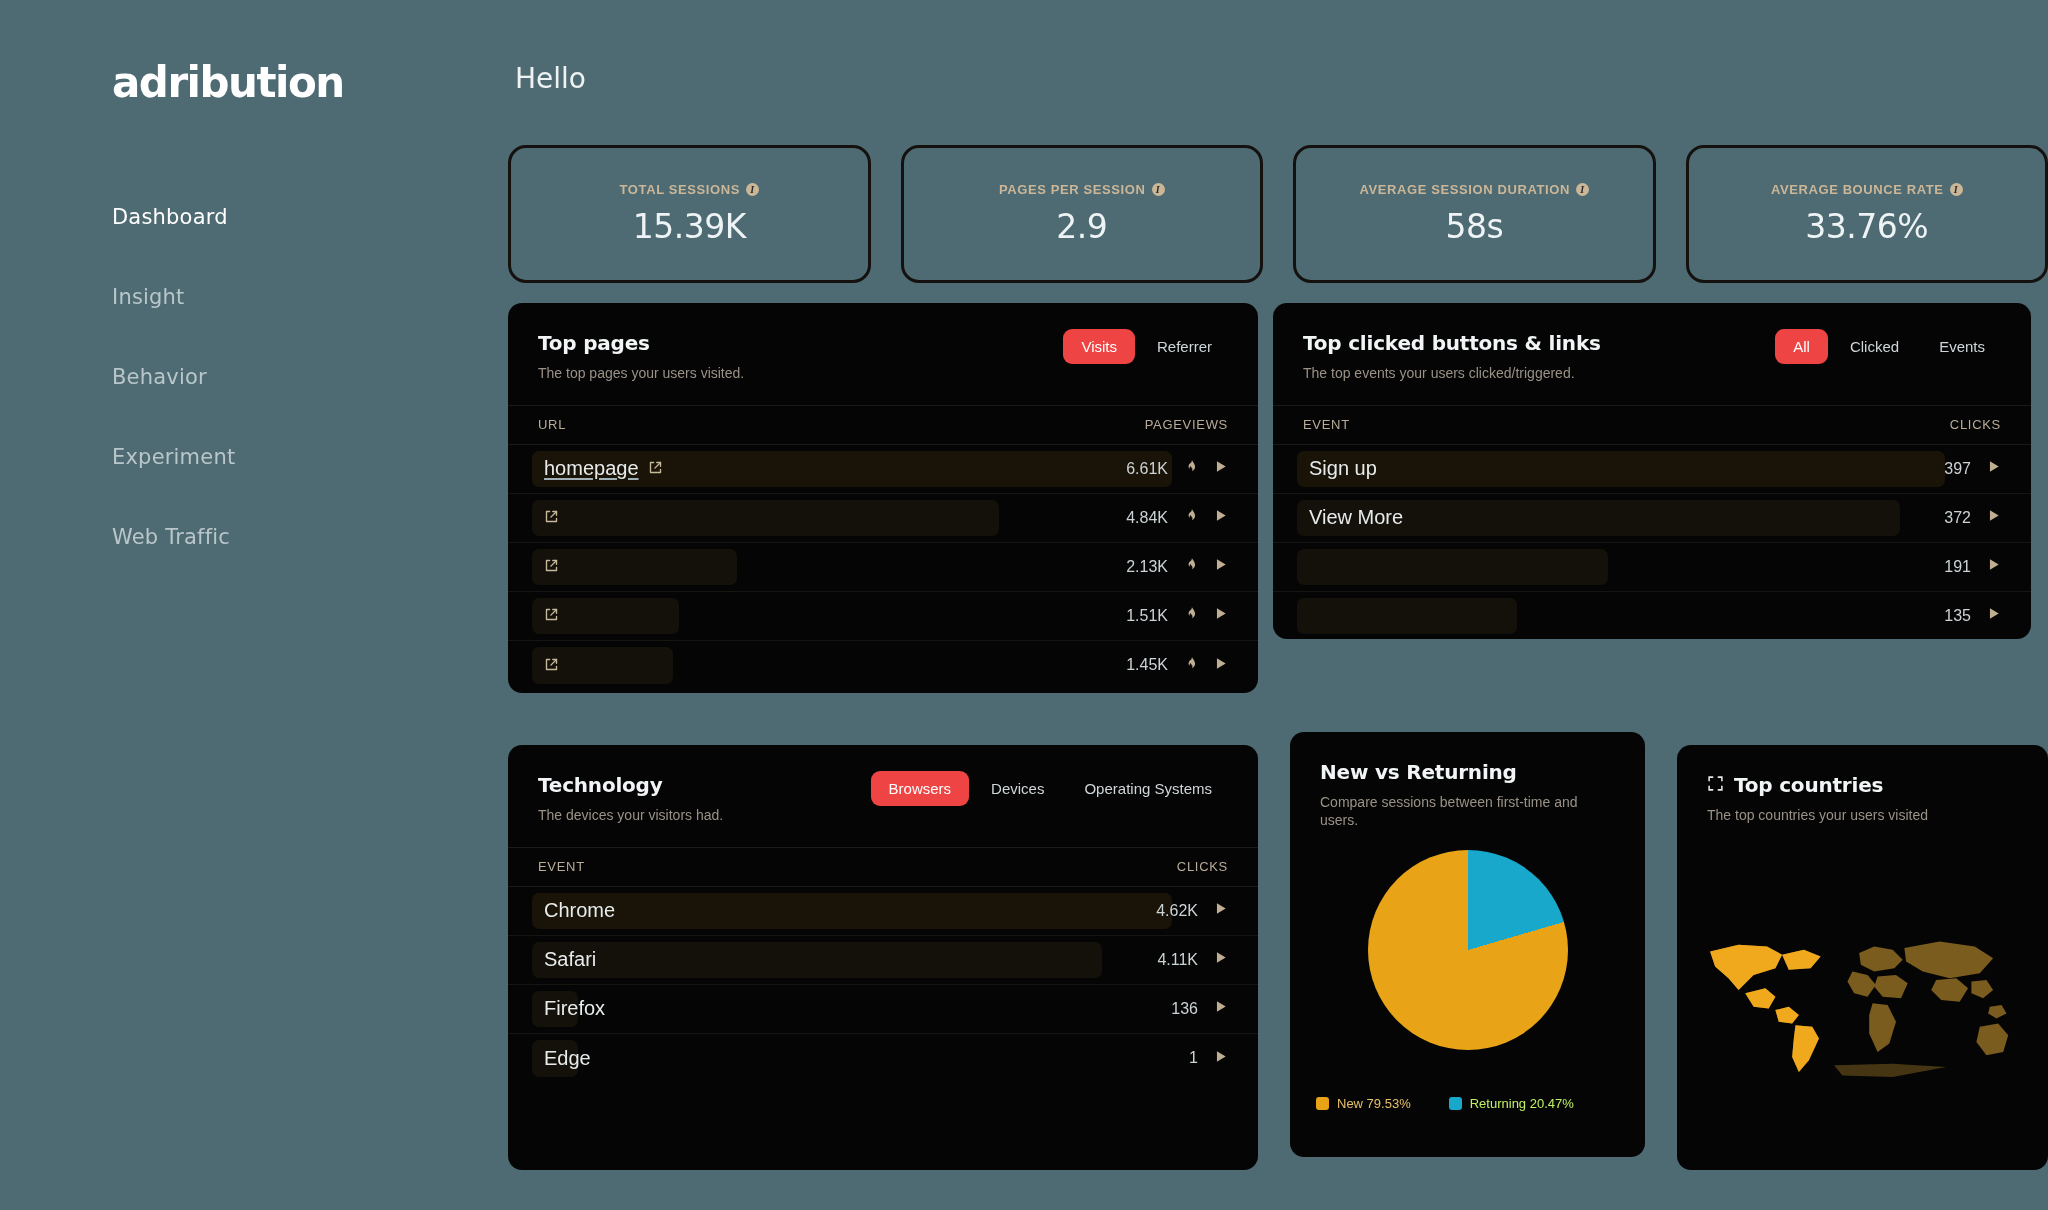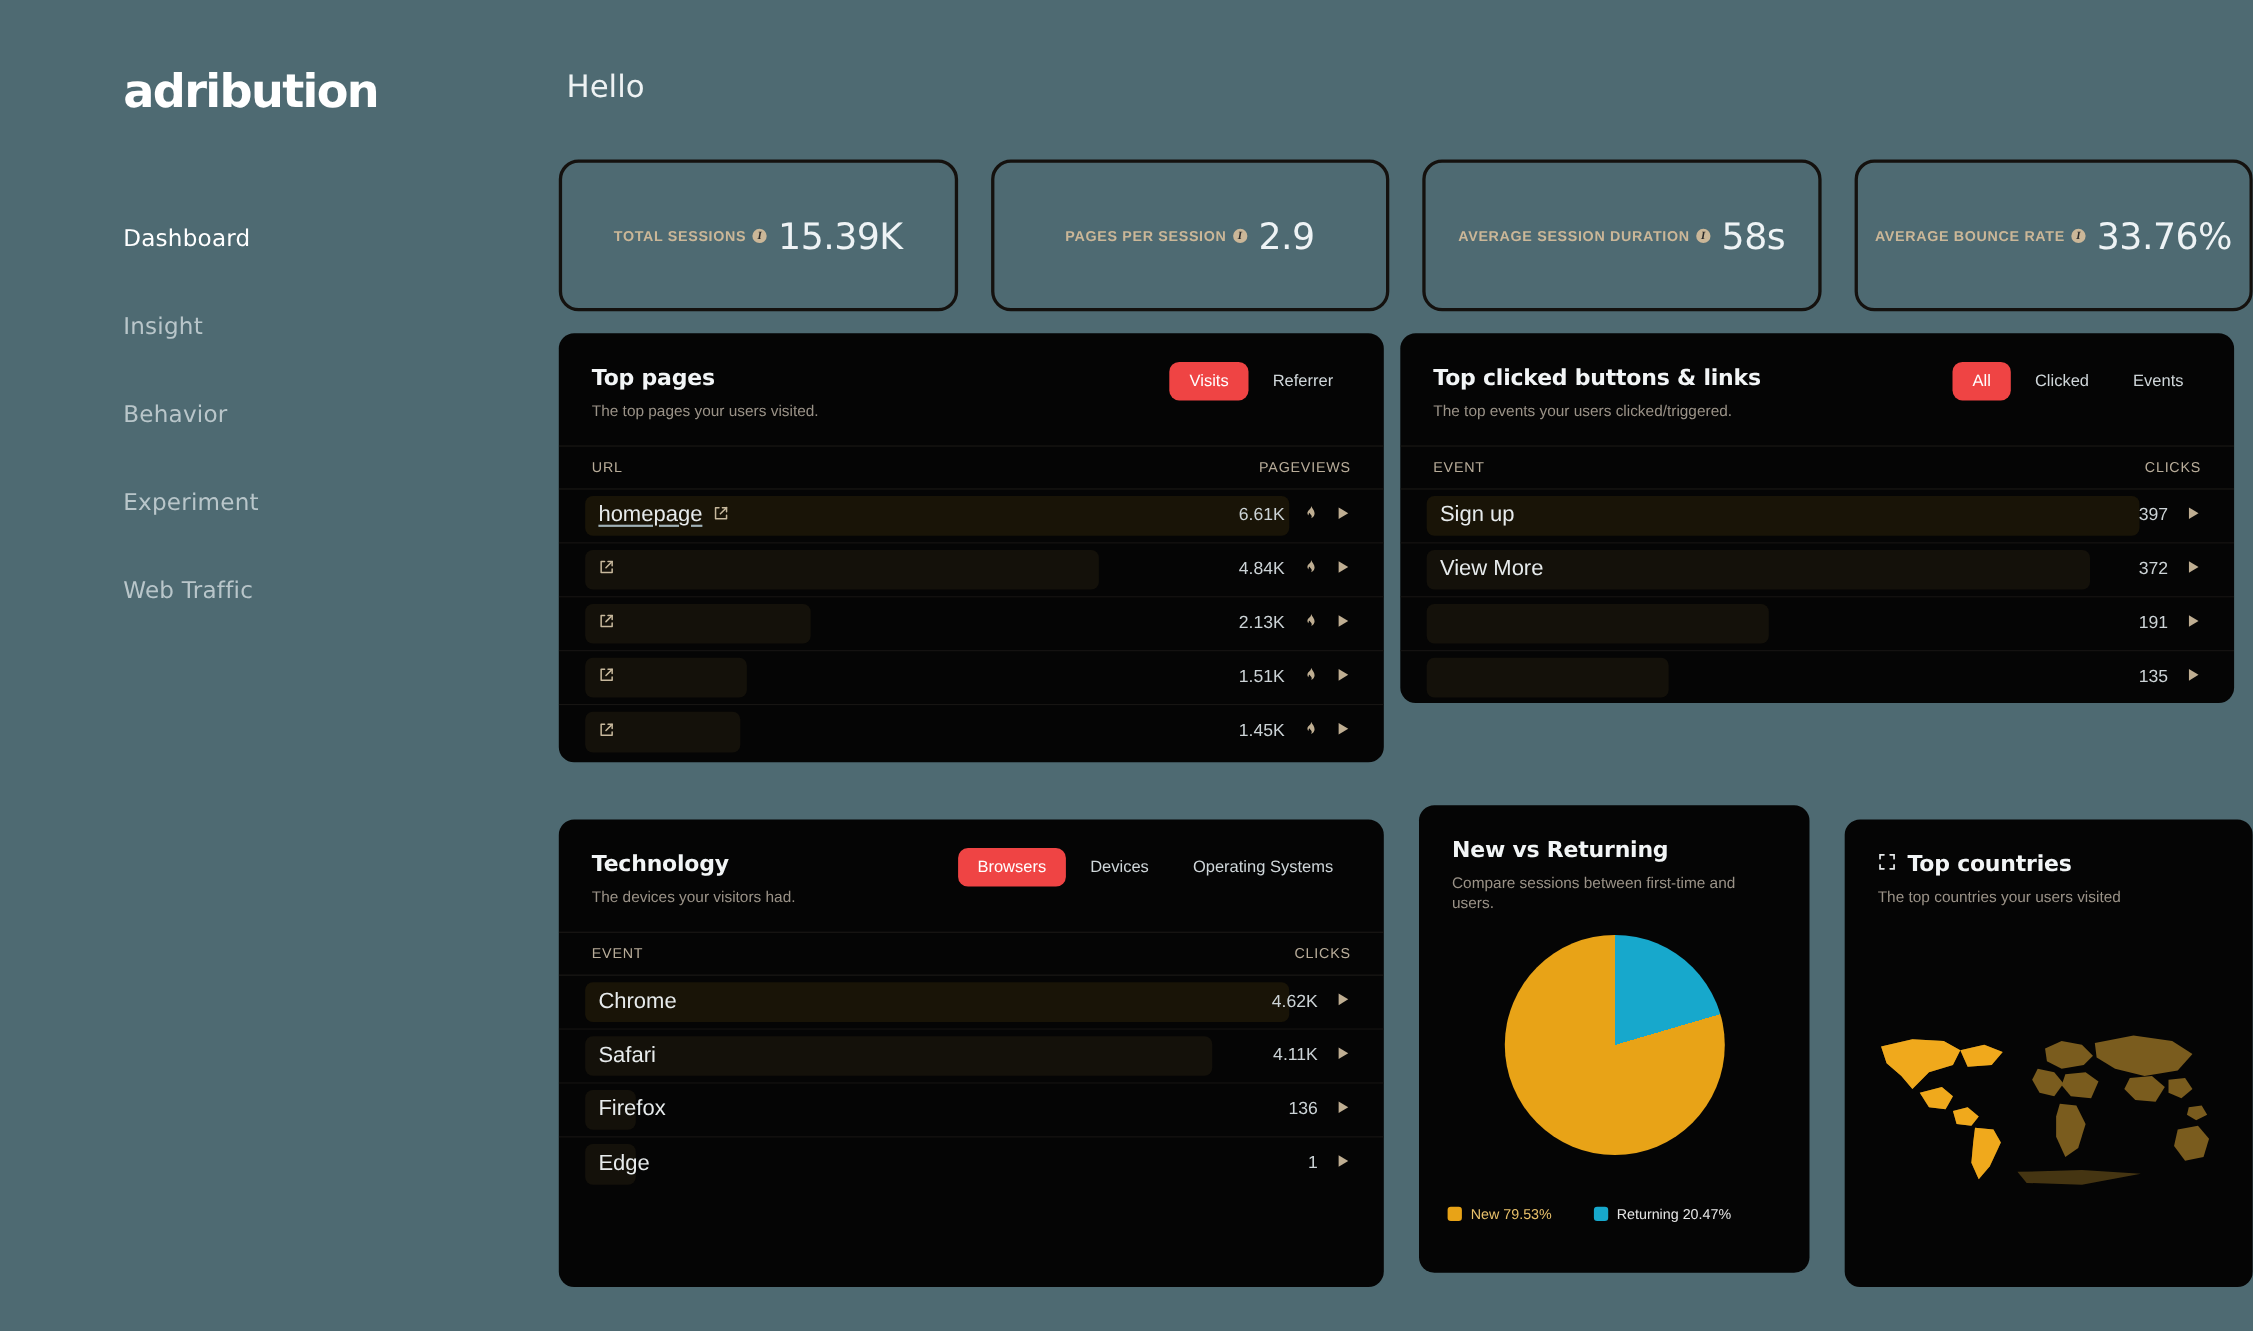--- a/index.html
+++ b/index.html
@@ -56,21 +56,21 @@
     width: 1540px;
     display: flex;
     gap: 30px;
   }
   .kpi {
     flex: 1;
     height: 138px;
     border: 3px solid #14110e;
     border-radius: 18px;
     display: flex;
-    flex-direction: row;
+    flex-direction: column;
     align-items: center;
     justify-content: center;
     gap: 10px;
   }
   .kpi-label {
     font-size: 13px;
     font-weight: 700;
     letter-spacing: 0.6px;
     color: #cbb798;
     text-transform: uppercase;
@@ -218,21 +218,21 @@
   }
   #pie { width: 200px; height: 200px; border-radius: 50%; }
   #legend {
     position: absolute;
     left: 26px; bottom: 46px;
     display: flex; gap: 26px; align-items: center;
   }
   .lg { display: flex; align-items: center; gap: 8px; font-size: 13px; }
   .lg i { width: 13px; height: 13px; border-radius: 3px; display: inline-block; }
   .lg-new { color: #e8c06a; }
-  .lg-ret { color: #e5e5e5; padding-left: 12px; }
+  .lg-ret { color: #bef264; padding-left: 12px; }
 
   
   .panel-title.withicon { display: flex; align-items: center; gap: 10px; }
   #map {
     position: absolute;
     left: 18px; right: 18px; top: 150px;
     height: 210px;
   }
 </style>
 </head>

